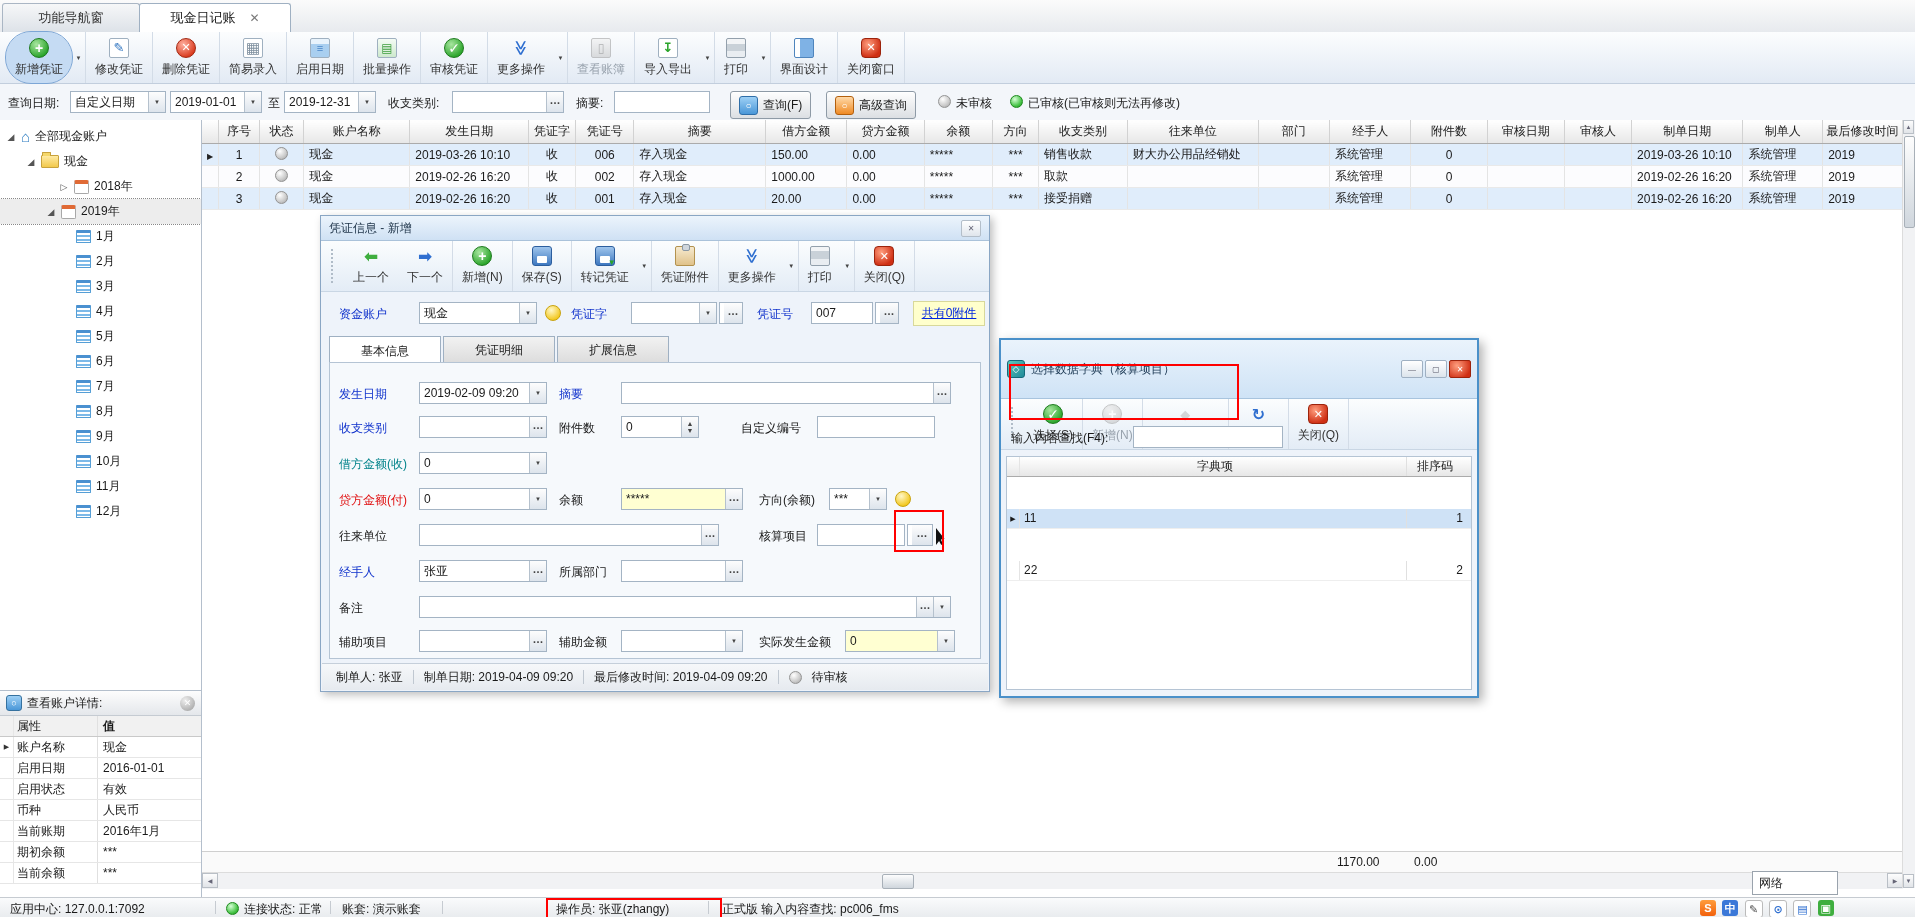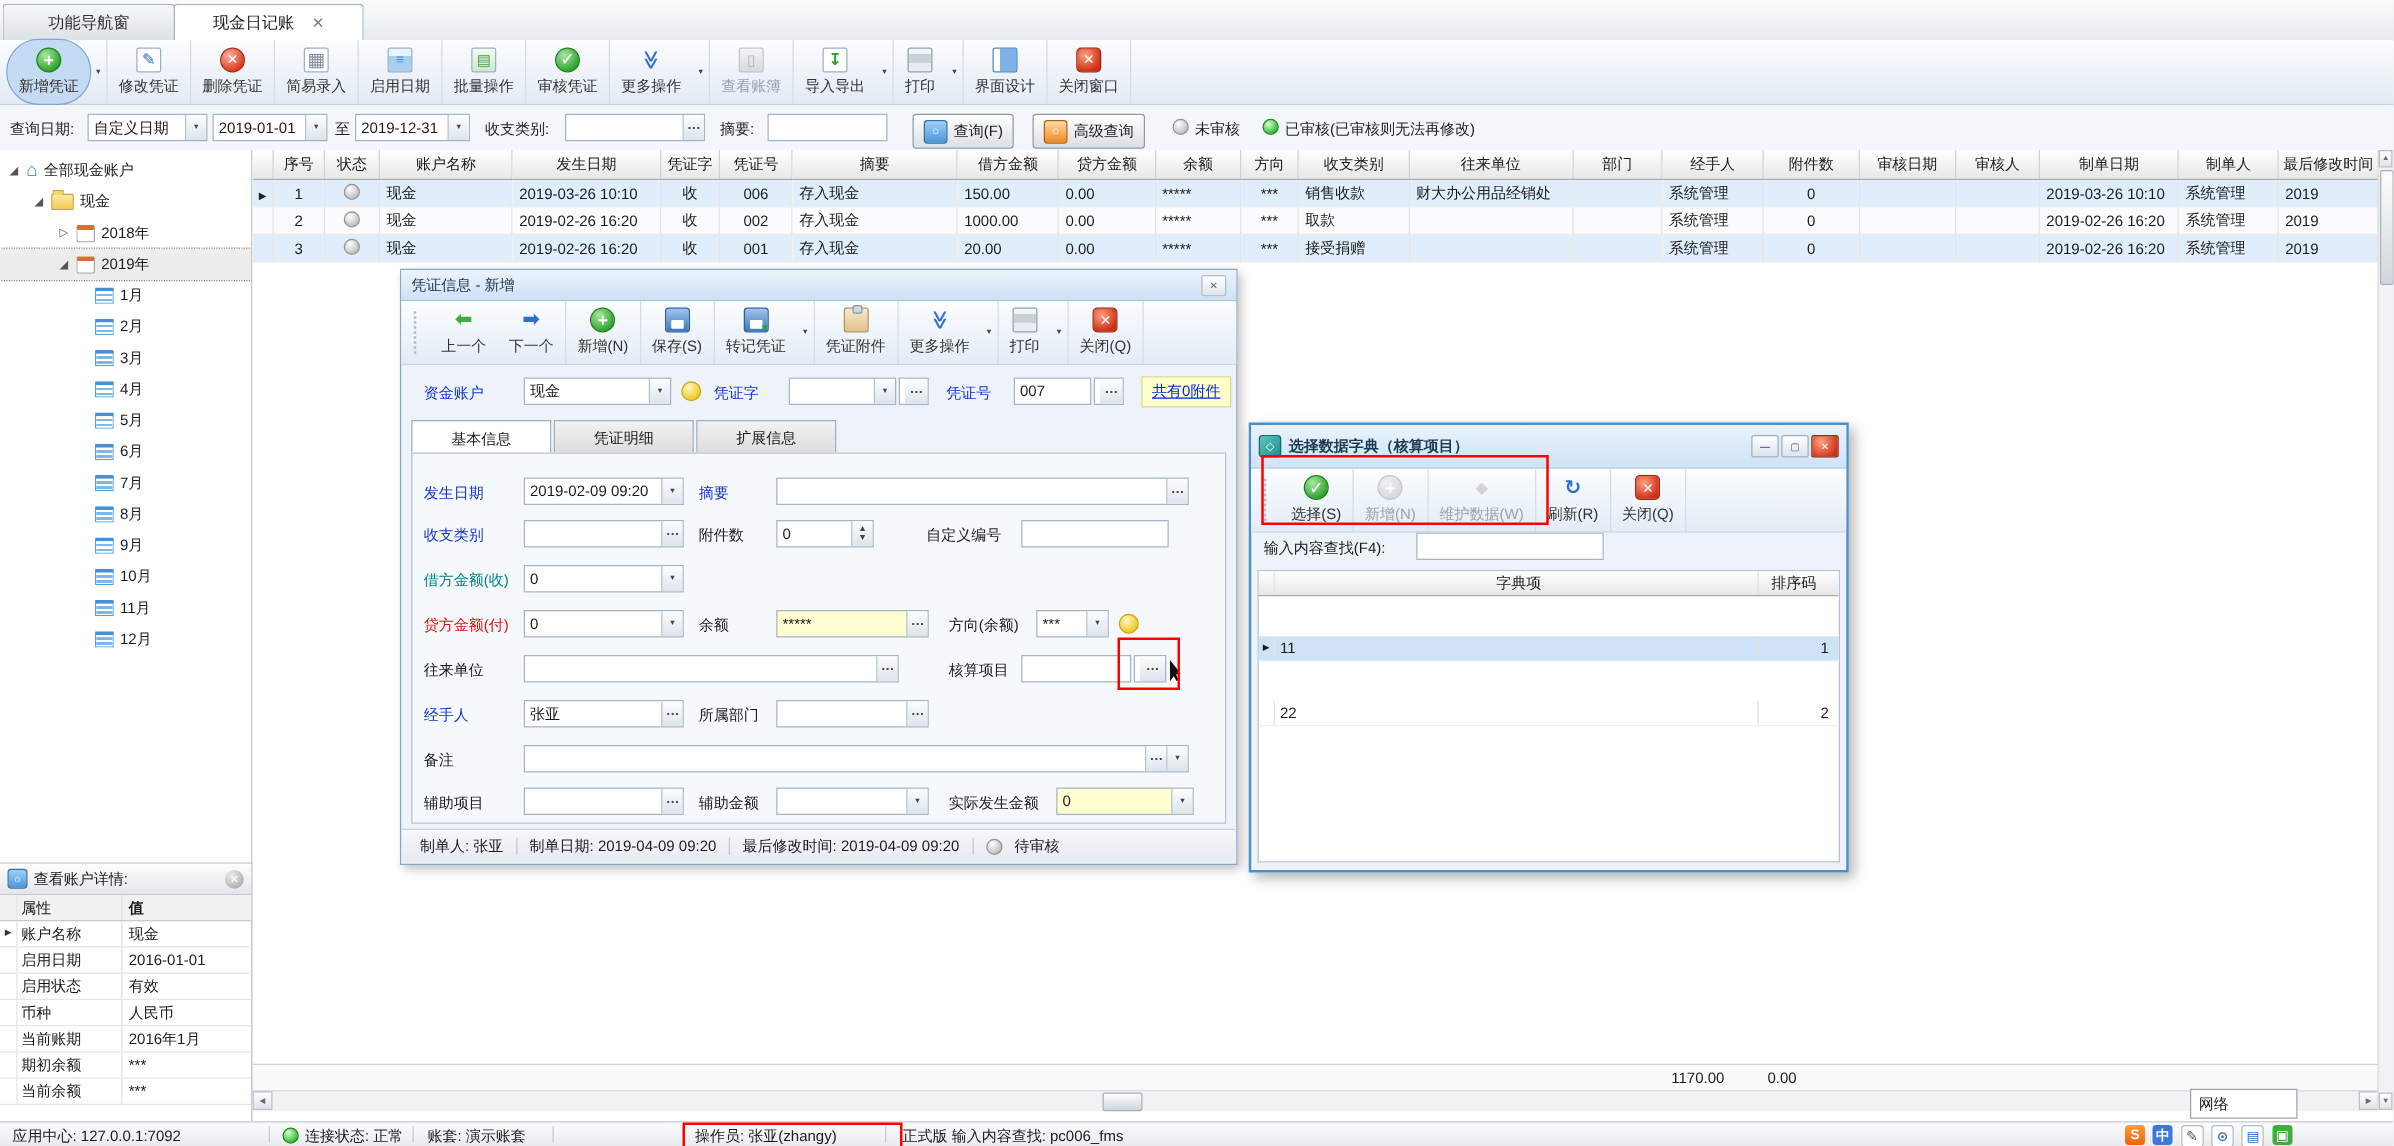--- a/index.html
+++ b/index.html
@@ -140,21 +140,21 @@
   .yellow{background:#ffffd2 !important;}
   .linkbox{position:absolute;background:#ffffcc;border:1px solid #d8d89a;display:flex;align-items:center;justify-content:center;color:#0026e0;text-decoration:underline;cursor:pointer;}
   .vtabs{position:absolute;left:8px;top:120px;display:flex;}
   .vtab{width:110px;height:26px;display:flex;align-items:center;justify-content:center;border:1px solid #9fb0c2;background:linear-gradient(#f2f2f2,#dcdcdc);margin-right:2px;cursor:pointer;}
   .vtab.active{background:#fff;border-bottom-color:#fff;height:28px;}
   .tabpane{position:absolute;left:8px;top:146px;right:8px;bottom:32px;background:#f6f9fc;border:1px solid #b5c4d4;}
   .vfooter{position:absolute;left:1px;right:1px;bottom:1px;height:26px;background:linear-gradient(#f6f8fa,#e6eaef);border-top:1px solid #c5cfda;display:flex;align-items:center;gap:10px;padding:0 14px;}
   .vfooter .sep{width:1px;height:14px;background:#c0c8d1;}
   
   .dictdlg{position:absolute;border:2px solid #4a90c9;background:#eef3fa;box-shadow:4px 4px 10px rgba(0,0,0,.3);}
-  .dicttitle{height:26px;background:linear-gradient(#eaf3fc,#cfe3f6);border-bottom:1px solid #a8c4de;display:flex;align-items:center;gap:6px;padding:4px 6px;color:#1d3a55;font-weight:bold;}
+  .dicttitle{height:26px;background:linear-gradient(#eaf3fc,#cfe3f6);border-bottom:1px solid #a8c4de;display:flex;align-items:center;gap:6px;padding:16px 6px;color:#1d3a55;}
   .winbtn{width:20px;height:16px;border:1px solid #9fb0c2;border-radius:2px;background:linear-gradient(#ffffff,#dce4ec);display:flex;align-items:center;justify-content:center;font-size:8px;color:#556;cursor:pointer;}
   .winbtn.red{background:radial-gradient(circle at 35% 30%,#ff9f7f,#cf2f14 80%);border-color:#9c230c;color:#fff;}
   .ic-dictlogo{width:16px;height:16px;border-radius:3px;background:linear-gradient(135deg,#5fc7b8,#1f8a9a);border:1px solid #13697a;color:#fff;font-size:9px;display:flex;align-items:center;justify-content:center;}
   .ic-dictlogo::after{content:"◇";}
   .dicttable{position:absolute;left:5px;right:5px;top:116px;bottom:6px;background:#fff;border:1px solid #b5c4d4;overflow:hidden;}
   .dtr,.dth{display:flex;height:19px;line-height:19px;}
   .dth{background:linear-gradient(#ffffff,#e7e7e7);border-bottom:1px solid #ababab;}
   .dth span{text-align:center;}
   .dmark{width:12px;flex:none;text-align:center;font-size:7px;border-right:1px solid #e4e4e4;}
   .dcol1{width:382px;flex:none;padding-left:4px;border-right:1px solid #e0e0e0;overflow:hidden;}
@@ -299,21 +299,21 @@
     <div class="titem" style="padding-left:6px;margin-top:4px;">
       <span class="exp open"></span>
       <span class="ti-home"></span>
       <span>全部现金账户</span>
     </div>
     <div class="titem" style="padding-left:26px;">
       <span class="exp open"></span>
       <span class="ti-folder"></span>
       <span>现金</span>
     </div>
-    <div class="titem" style="padding-left:46px;">
+    <div class="titem" style="padding-left:59px;">
       <span class="exp closed"></span>
       <span class="ti-cal"></span>
       <span>2018年</span>
     </div>
     <div class="titem sel" style="padding-left:46px;">
       <span class="exp open"></span>
       <span class="ti-cal"></span>
       <span>2019年</span>
     </div>
     <div>

